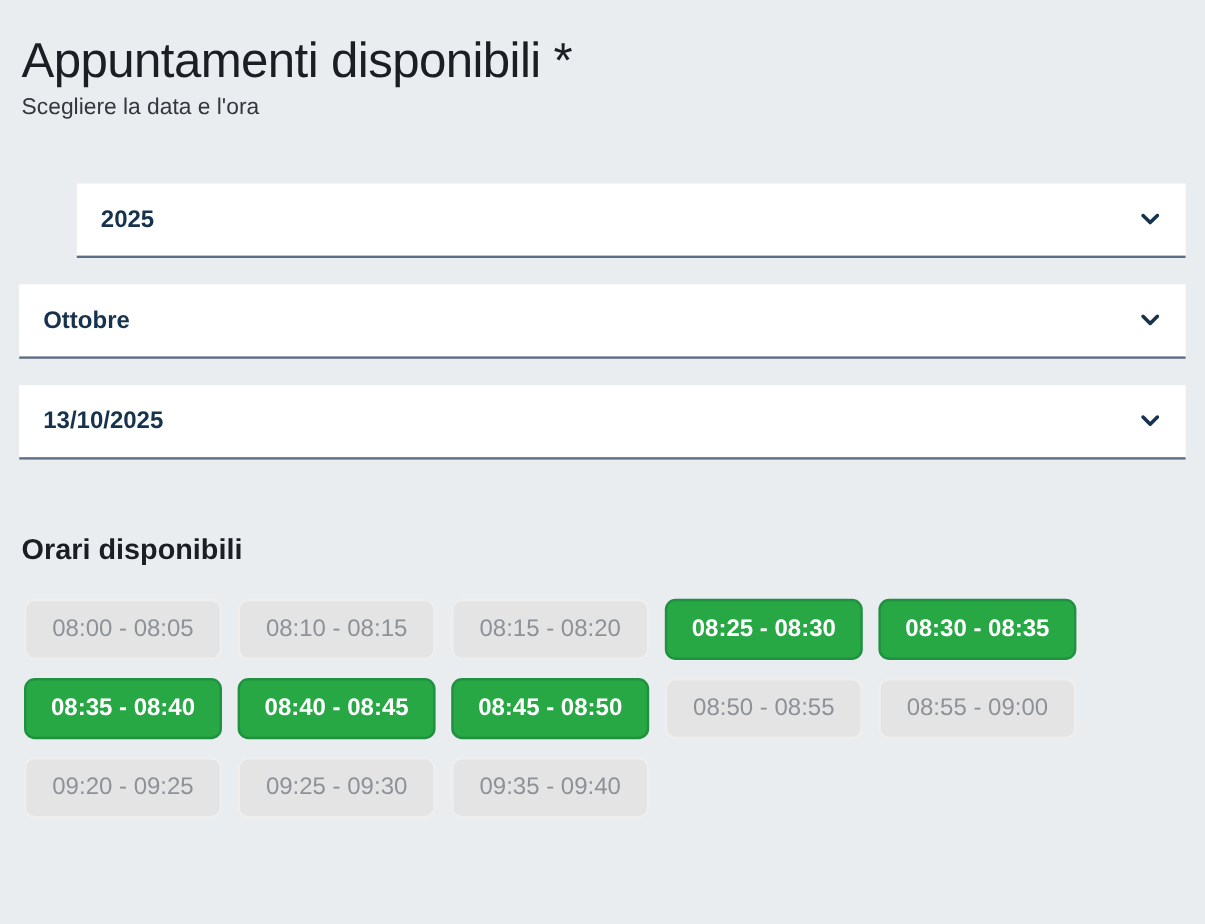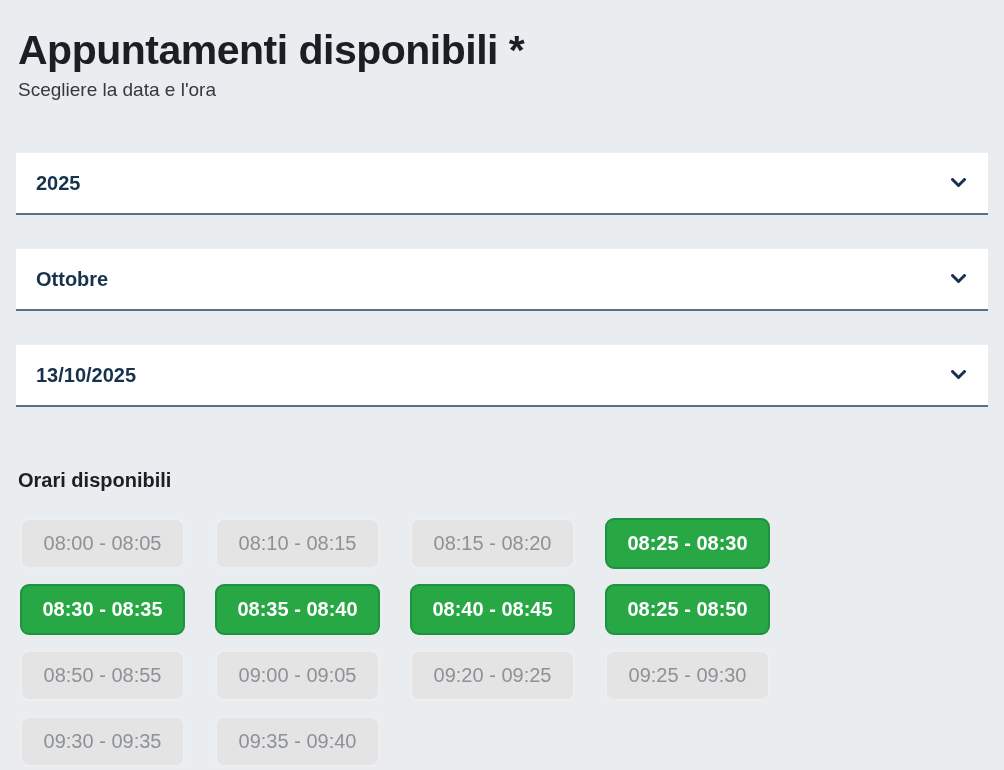--- a/index.html
+++ b/index.html
@@ -9,62 +9,62 @@
     height: 770px;
     overflow: hidden;
     background: var(--background, #eaedf0);
     font-family: "Liberation Sans", sans-serif;
   }
   .container { padding: 0 16px; }
 
   .page-title {
     margin: 27px 0 0 2px;
     font-size: 41px;
-    font-weight: 700;
+    font-weight: 400;
     letter-spacing: -0.5px;
     color: var(--heading_text, #1b1f24);
     line-height: 1.15;
   }
   .page-subtitle {
     margin: 5px 0 16px 2px;
     font-size: 19px;
     color: var(--subtitle_text, #33383e);
   }
 
   .select-box {
-    margin-top: 34px;
+    margin-top: 22px;
     height: 62px;
     background: #ffffff;
     border: none;
     border-bottom: 2px solid var(--select_border, #5c6f82);
     display: flex;
     align-items: center;
     justify-content: space-between;
     padding: 0 22px 0 20px;
     cursor: pointer;
   }
-  .select-box.first { margin-top: 52px; }
+  .select-box.first { margin-top: 52px; margin-left: 48px; }
   .select-value {
     color: var(--accent_text, #17324d);
     font-size: 20px;
     font-weight: 700;
   }
   .chevron { display: flex; align-items: center; }
 
   .slots-heading {
     margin: 62px 0 0 2px;
-    font-size: 20px;
+    font-size: 24px;
     font-weight: 700;
     color: var(--heading_text, #1b1f24);
   }
 
   .slots-grid {
     display: flex;
     flex-wrap: wrap;
-    gap: 15px 30px;
+    gap: 15px 13px;
     width: 890px;
     margin: 26px 0 0 4px;
   }
   .slot {
     width: 165px;
     height: 51px;
     border-radius: 9px;
     font-size: 20px;
     font-family: "Liberation Sans", sans-serif;
     display: flex;
@@ -124,22 +124,21 @@
   <h2 class="slots-heading">Orari disponibili</h2>
 
   <div class="slots-grid">
       <button class="slot unavailable" disabled="">08:00 - 08:05</button>
       <button class="slot unavailable" disabled="">08:10 - 08:15</button>
       <button class="slot unavailable" disabled="">08:15 - 08:20</button>
       <button class="slot available">08:25 - 08:30</button>
       <button class="slot available">08:30 - 08:35</button>
       <button class="slot available">08:35 - 08:40</button>
       <button class="slot available">08:40 - 08:45</button>
-      <button class="slot available">08:25 - 08:50</button>
+      <button class="slot available">08:45 - 08:50</button>
       <button class="slot unavailable" disabled="">08:50 - 08:55</button>
-      <button class="slot unavailable" disabled="">09:00 - 09:05</button>
+      <button class="slot unavailable" disabled="">08:55 - 09:00</button>
       <button class="slot unavailable" disabled="">09:20 - 09:25</button>
       <button class="slot unavailable" disabled="">09:25 - 09:30</button>
-      <button class="slot unavailable" disabled="">09:30 - 09:35</button>
       <button class="slot unavailable" disabled="">09:35 - 09:40</button>
     </div>
 
 </div>
 
 </body></html>

